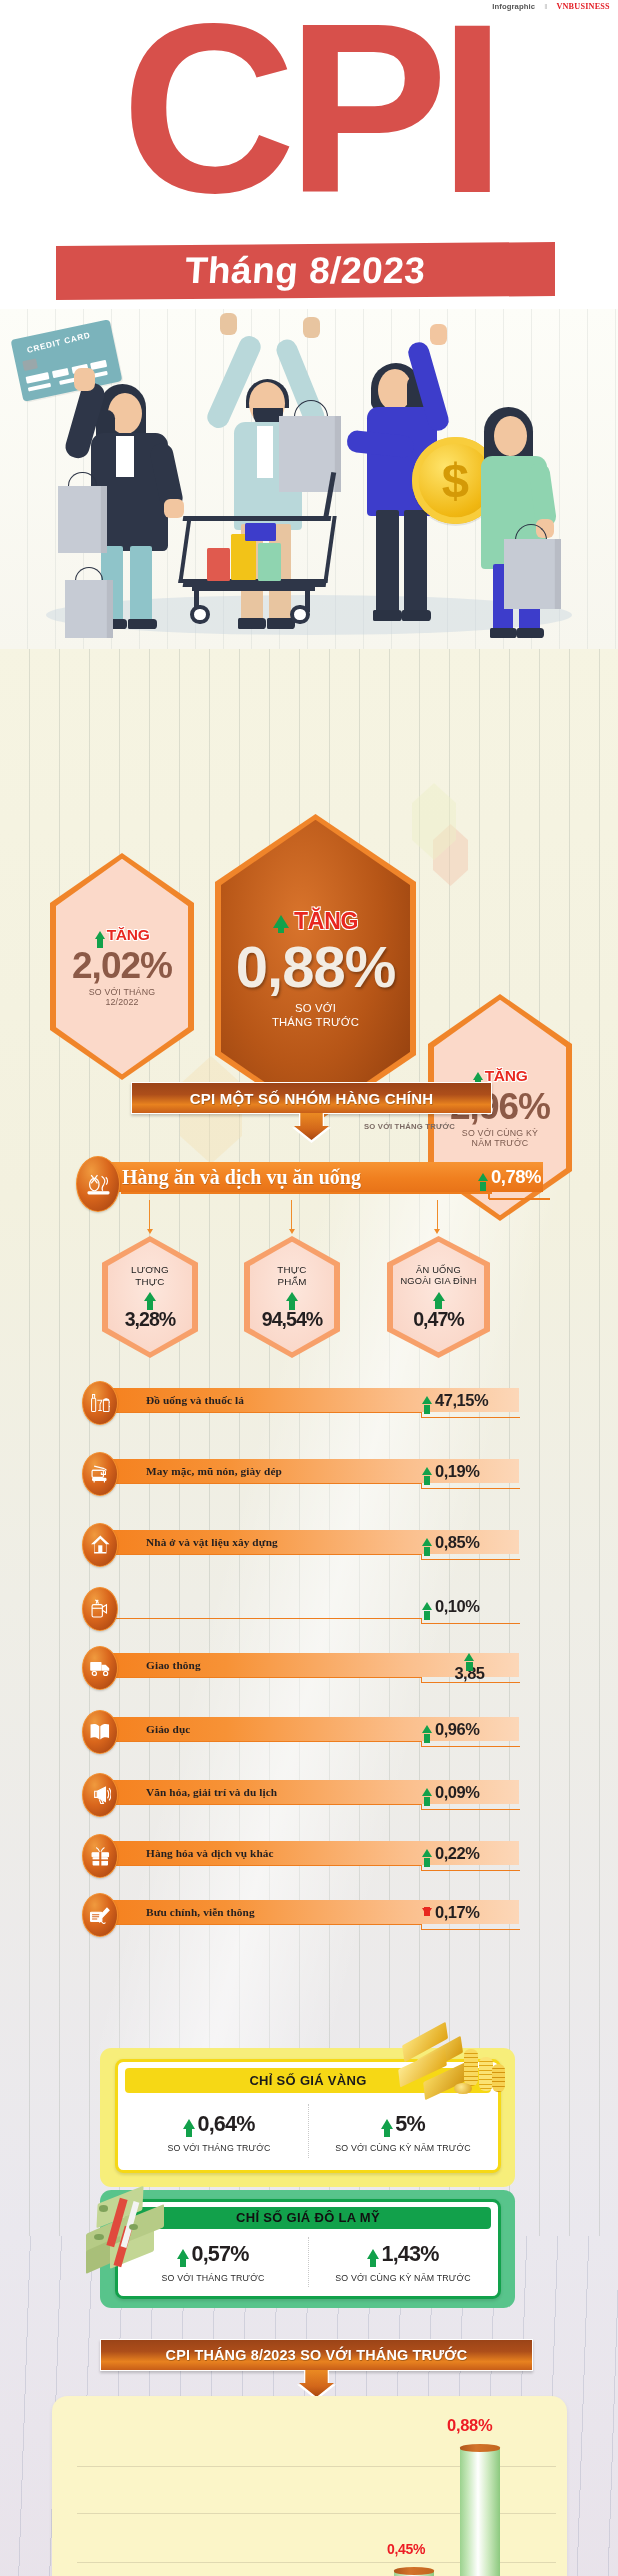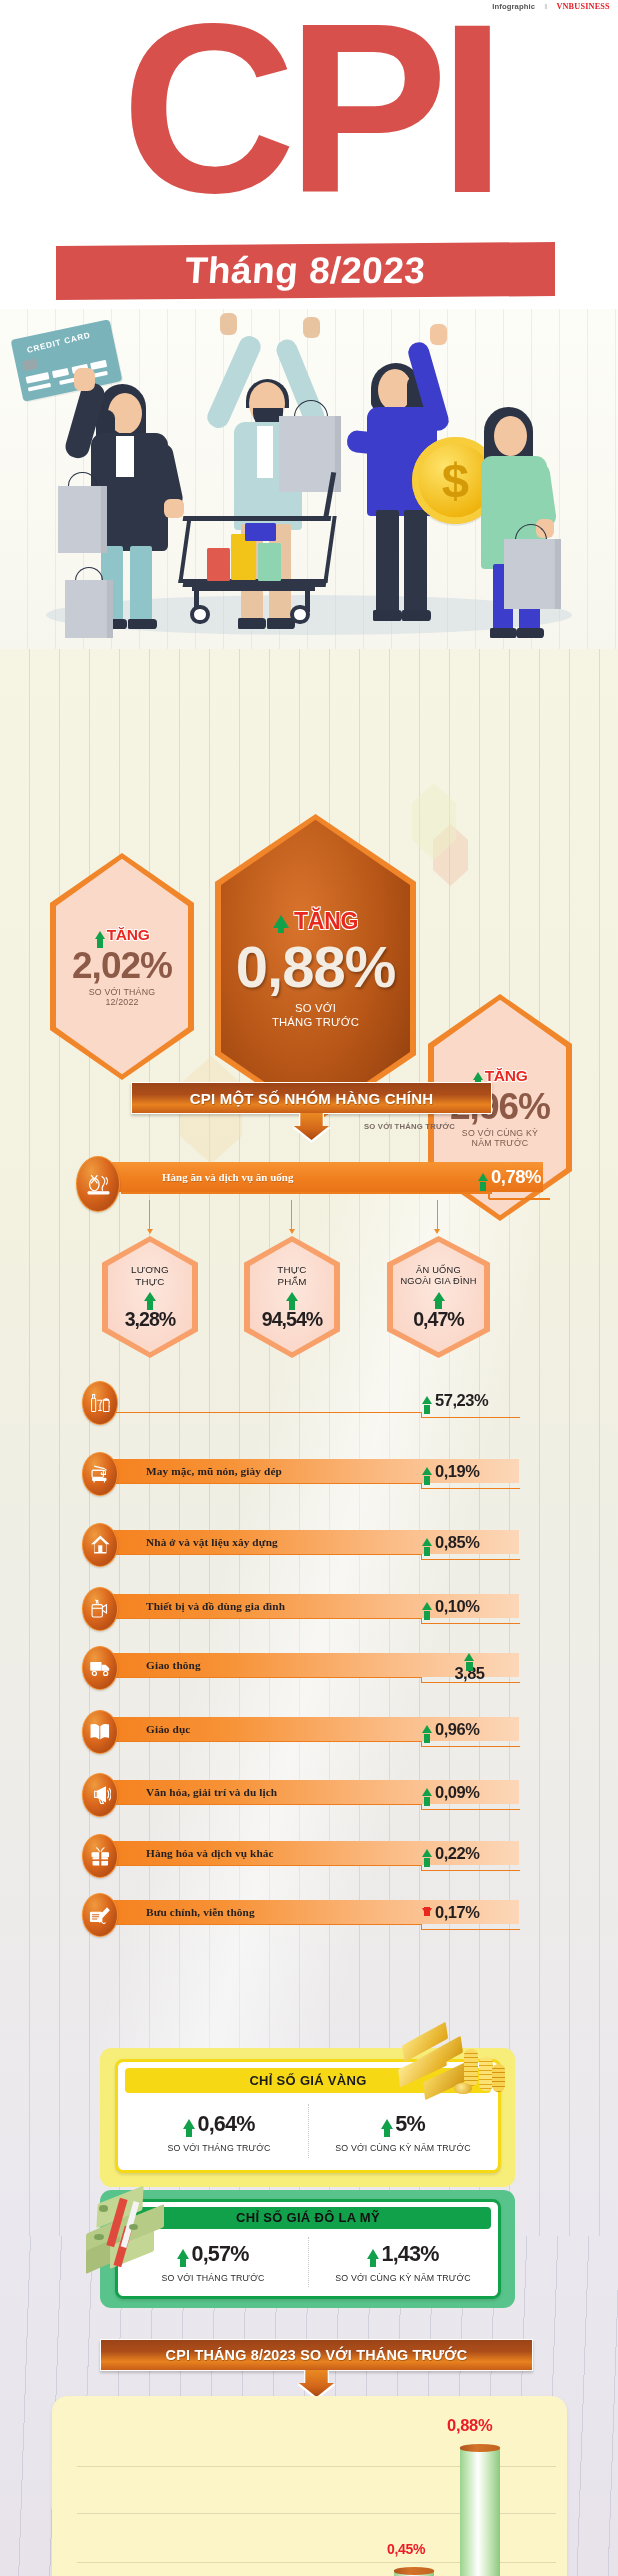--- a/index.html
+++ b/index.html
@@ -228,22 +228,22 @@
     position: absolute; top: 36px; height: 1px; background: #ee7d1e; z-index: 1;
   }
 
   
   .foodbar {
     position: absolute; height: 30px;
     background: linear-gradient(180deg,#f79433 0%, #f07f1f 55%, #e87318 100%);
     display: flex; align-items: center; z-index: 2;
   }
   .foodbar .lbl {
-    color: #fff; font-weight: bold; font-size: 11px;
-    font-family: "Liberation Serif", serif; margin-left: 75px;
+    color: #fff; font-weight: bold; font-size: 20px;
+    font-family: "Liberation Serif", serif; margin-left: 35px;
     text-shadow: 0.5px 0.5px 0.5px rgba(0,0,0,.18);
   }
 
   
   .fxcard-outer { position: absolute; border-radius: 11.3px; }
   .fxcard {
     position: absolute; background: #fff; border-radius: 8.2px;
     box-shadow: 0 1.5px 3.1px rgba(0,0,0,.12);
   }
   .fxcard-title {
@@ -510,23 +510,26 @@
   <div class="cat-icon">
     <svg width="20.6" height="21.6" viewBox="0 0 40 42" stroke="#fff" stroke-width="2" fill="none">
       <rect x="3" y="12" width="8" height="26" rx="2"></rect>
         <path d="M5 12 L5 5 h4 v7"></path>
       <path d="M14 16 h9 l-3.5 8 v12 M16 36 h7"></path>
       <rect x="26" y="16" width="11" height="22" rx="1.5"></rect>
         <path d="M37 20 h3 v8 h-3"></path>
       <path d="M26 16 c2-4 9-4 11 0" fill="#fff"></path>
     </svg>
   </div>
+  <div class="cat-bar" style="width:407px;">
+    <span class="lbl">Đồ uống và thuốc lá</span>
+  </div>
   <div class="cat-val" style="left:340px;width:98px;">
     <div class="arr-up"></div>
-    <span class="num">57,23%</span>
+    <span class="num">47,15%</span>
   </div>
   <div class="cat-underline" style="width:306px;"></div>
   <div class="cat-underline2" style="left:340px;width:98px;"></div>
   <div style="position:absolute;left:339px;top:31px;width:1px;height:6.2px;background:#ee7d1e;"></div>
 </div>
 
 <div class="catrow" style="left:82px;top:1452px;width:464px;">
   <div class="cat-icon">
     <svg width="21.6" height="21.6" viewBox="0 0 42 42" stroke="#fff" stroke-width="2.2" fill="none">
       <path d="M6 14 h22 a4 4 0 0 1 4 4 v4 h-8 v-4"></path>
@@ -570,23 +573,20 @@
 
 <div class="catrow" style="left:82px;top:1587px;width:464px;">
   <div class="cat-icon">
     <svg width="21.6" height="21.6" viewBox="0 0 42 42" stroke="#fff" stroke-width="2.2" fill="none">
       <path d="M12 4 c4 1 6 4 6 7"></path>
         <path d="M18 4 c-3 2-4 5-4 7"></path>
       <rect x="6" y="13" width="20" height="24" rx="3"></rect>
       <path d="M26 18 l8 -5 v16 l-8 -5"></path>
       <path d="M6 20 h20"></path>
     </svg>
-  </div>
-  <div class="cat-bar" style="width:407px;">
-    <span class="lbl">Thiết bị và đồ dùng gia đình</span>
   </div>
   <div class="cat-val" style="left:340px;width:98px;">
     <div class="arr-up"></div>
     <span class="num">0,10%</span>
   </div>
   <div class="cat-underline" style="width:306px;"></div>
   <div class="cat-underline2" style="left:340px;width:98px;"></div>
   <div style="position:absolute;left:339px;top:31px;width:1px;height:6.2px;background:#ee7d1e;"></div>
 </div>
 

